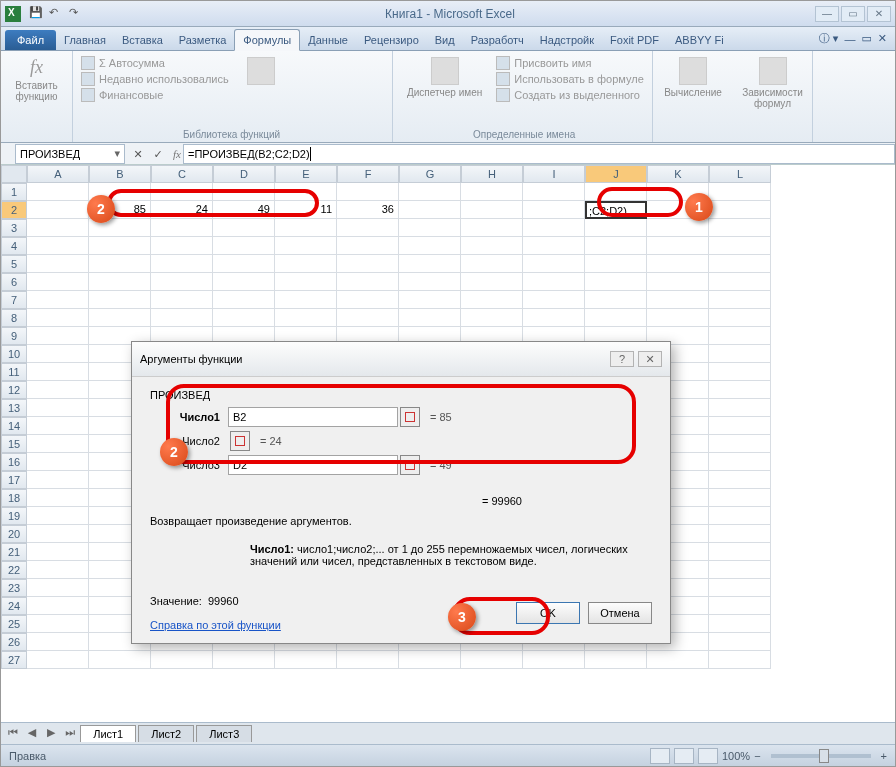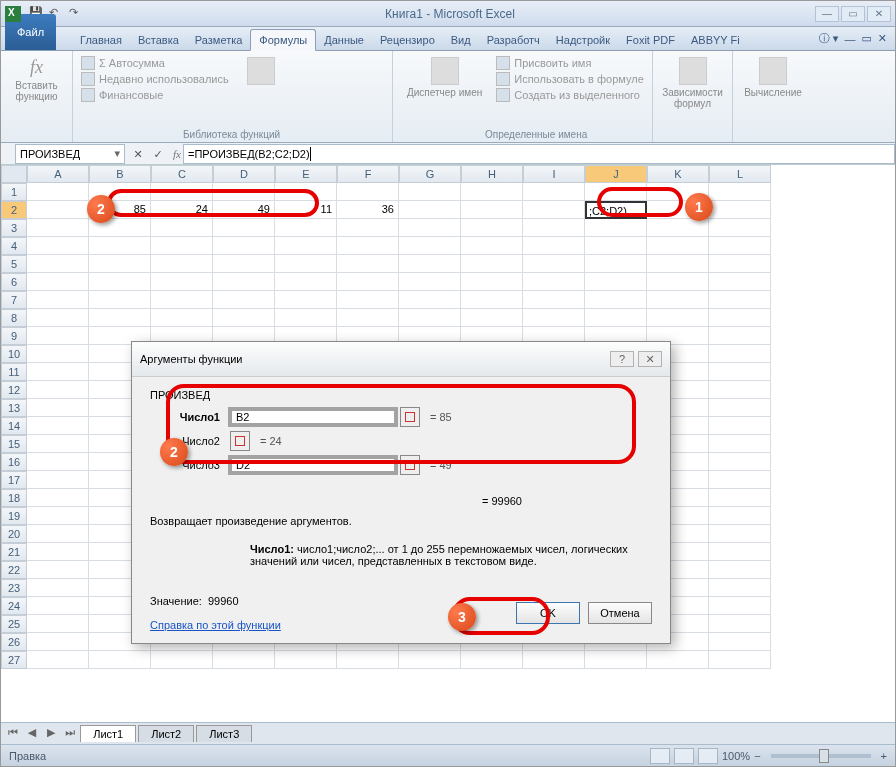--- a/index.html
+++ b/index.html
@@ -6,21 +6,21 @@
 body{background:#fff;width:896px;height:767px;overflow:hidden;position:relative;border:1px solid #999}
 .titlebar{height:26px;background:linear-gradient(#e8eef7,#cfdcee);display:flex;align-items:center;border-bottom:1px solid #9ab}
 .titlebar .excel-icon{width:16px;height:16px;margin:0 4px;background:#2a7f3e;position:relative}
 .titlebar .excel-icon:after{content:"X";color:#fff;font-size:10px;font-weight:bold;position:absolute;left:3px;top:1px}
 .qat{display:flex;gap:4px;margin-left:4px}
 .qat span{width:16px;height:16px;display:inline-block;color:#555}
 .title-center{flex:1;text-align:center;color:#4a6a8a;font-size:12px}
 .win-controls{display:flex;gap:2px;margin-right:4px}
 .win-controls span{width:24px;height:16px;border:1px solid #b3c3d3;background:#e2ecf6;text-align:center;line-height:14px;color:#678;font-size:10px}
 .tabs{height:24px;background:linear-gradient(#e6eef7,#cbd9ea);display:flex;align-items:flex-end;padding-left:4px;border-bottom:1px solid #8a9fb5}
-.file-tab{background:linear-gradient(#3d7cc0,#2a5d94);color:#fff;padding:12px 12px;border-radius:3px 3px 0 0;margin-right:16px;font-size:11px}
+.file-tab{background:linear-gradient(#3d7cc0,#2a5d94);color:#fff;padding:4px 12px;border-radius:3px 3px 0 0;margin-right:0;font-size:11px}
 .tab{padding:4px 8px;color:#3b5a80;cursor:pointer}
 .tab.active{background:#f5f7fa;border:1px solid #8a9fb5;border-bottom:1px solid #f5f7fa;border-radius:3px 3px 0 0;margin-bottom:-1px}
 .ribbon{height:92px;background:linear-gradient(#f7f9fb,#e5ecf3);border-bottom:1px solid #9ab;display:flex;position:relative}
 .rgroup{border-right:1px solid #c3d0de;padding:4px 8px;display:flex;flex-direction:column;color:#888}
 .rgroup .glabel{position:absolute;bottom:2px;font-size:10px;color:#7a8a9a;text-align:center}
 .btn-col{display:flex;flex-direction:column;align-items:center;gap:2px;padding:2px 6px;color:#888}
 .btn-col .bi{width:28px;height:28px;background:#ddd;border:1px solid #ccc}
 .fx-ic{font-style:italic;font-family:Georgia,serif;font-size:18px;color:#999}
 .mini-row{display:flex;align-items:center;gap:4px;color:#999;padding:1px 0}
 .mini-row .mi{width:14px;height:14px;background:#d5e0ea;border:1px solid #bbb}
@@ -58,21 +58,21 @@
 
 .dialog{position:absolute;left:130px;top:340px;width:540px;background:#f0f0f0;border:1px solid #888;box-shadow:4px 4px 12px rgba(0,0,0,.3);z-index:25}
 .dlg-title{height:35px;background:linear-gradient(#fdfdfd,#e4e8ec);display:flex;align-items:center;padding:0 8px;border-bottom:1px solid #ccc}
 .dlg-title .r{margin-left:auto;display:flex;gap:4px}
 .dlg-title .r span{width:24px;height:16px;border:1px solid #b3b3b3;background:#eee;text-align:center;line-height:14px;color:#666}
 .dlg-body{padding:12px 18px}
 .fn-name{font-size:11px;margin-bottom:6px}
 .arg-row{display:flex;align-items:center;margin:4px 0}
 .arg-lbl{width:70px;text-align:right;margin-right:8px}
 .arg-lbl.b{font-weight:bold}
-.arg-in{width:170px;height:20px;border:4px solid #a3a3a3;background:#fff;padding:0 4px}
+.arg-in{width:170px;height:20px;border:1px solid #a3a3a3;background:#fff;padding:0 4px}
 .ref-btn{width:20px;height:20px;border:1px solid #888;background:#eee;margin-left:2px;position:relative}
 .ref-btn:after{content:"";position:absolute;width:8px;height:8px;border:1px solid #c33;left:4px;top:4px}
 .arg-val{margin-left:10px;color:#555}
 .dlg-result{text-align:right;padding-right:130px;margin:20px 0 8px}
 .dlg-desc{font-size:11px;margin:6px 0}
 .dlg-arg-desc{padding-left:100px;font-size:11px;margin:16px 0}
 .dlg-footer{display:flex;align-items:center;margin-top:20px;padding-top:8px}
 .dlg-link{color:#1854c7;text-decoration:underline;cursor:pointer}
 .dlg-btns{margin-left:auto;display:flex;gap:8px}
 .dlg-btn{width:64px;height:22px;border:1px solid #888;background:linear-gradient(#fdfdfd,#e4e4e4);text-align:center;line-height:20px;cursor:pointer}
@@ -160,32 +160,32 @@
         <div class="mini-row">
             <span class="mi"></span>
             <span>Использовать в формуле</span>
           </div>
         <div class="mini-row">
             <span class="mi"></span>
             <span>Создать из выделенного</span>
           </div>
       </div>
     </div>
-    <div class="glabel" style="left:92px">Определенные имена</div>
+    <div class="glabel" style="left:80px">Определенные имена</div>
+  </div>
+  <div class="rgroup" style="width:80px;border-right:none">
+    <div class="btn-col">
+      <span class="bi"></span>
+      <span style="font-size:10px;text-align:center">Вычисление</span>
+    </div>
   </div>
   <div class="rgroup" style="width:80px">
     <div class="btn-col">
       <span class="bi"></span>
       <span style="font-size:10px;text-align:center">Зависимости формул</span>
-    </div>
-  </div>
-  <div class="rgroup" style="width:80px;border-right:none">
-    <div class="btn-col">
-      <span class="bi"></span>
-      <span style="font-size:10px;text-align:center">Вычисление</span>
     </div>
   </div>
 </div>
 
 <div class="formula-bar">
   <div class="name-box">
     <span>ПРОИЗВЕД</span>
     <span class="dd">▾</span>
   </div>
   <div class="fb-btns">

